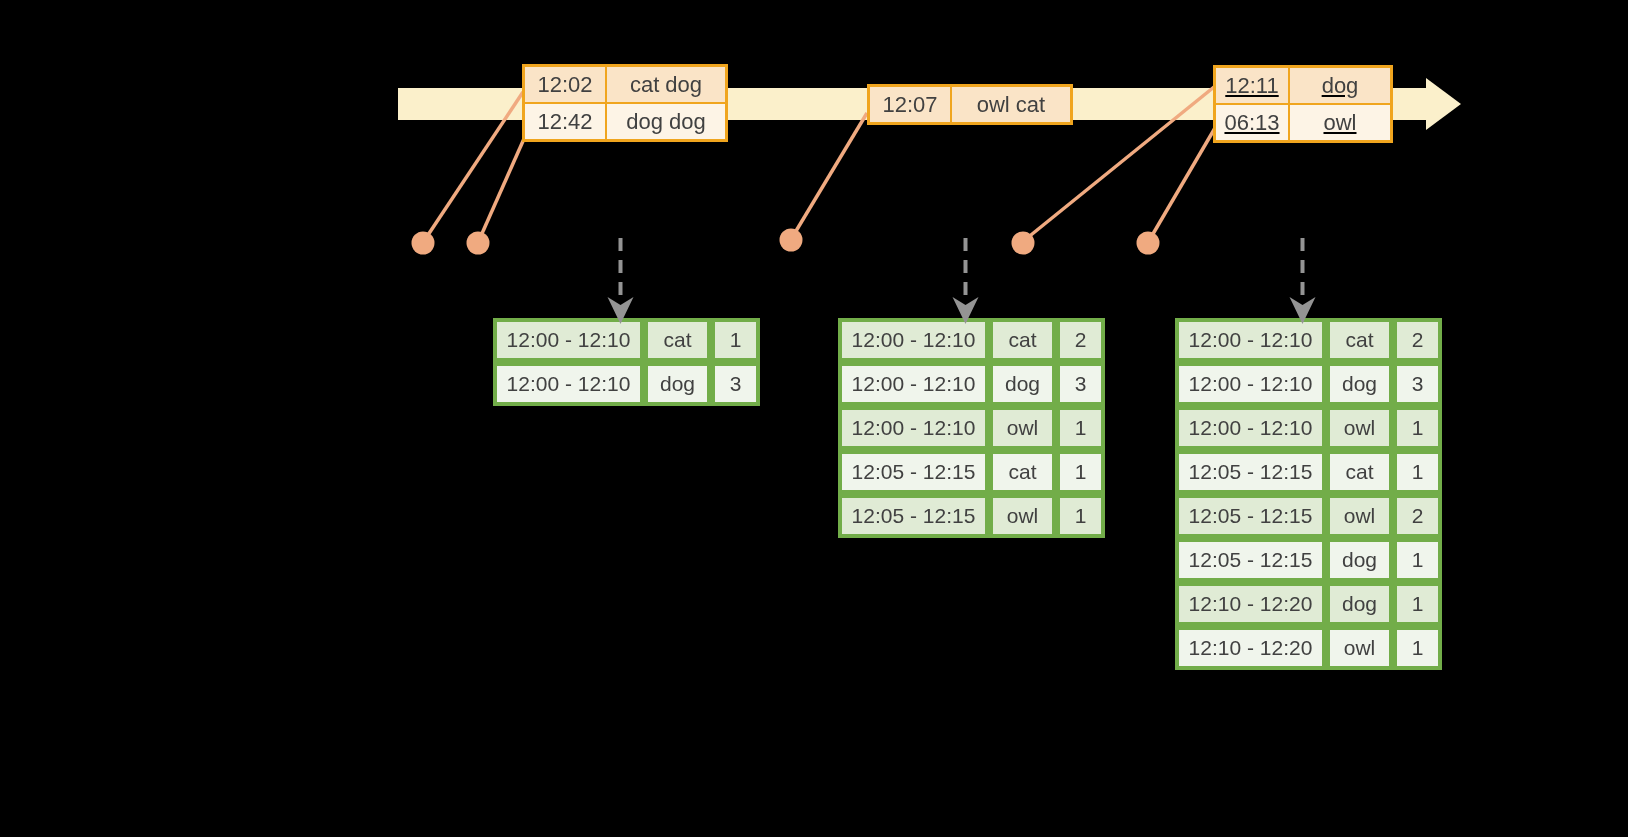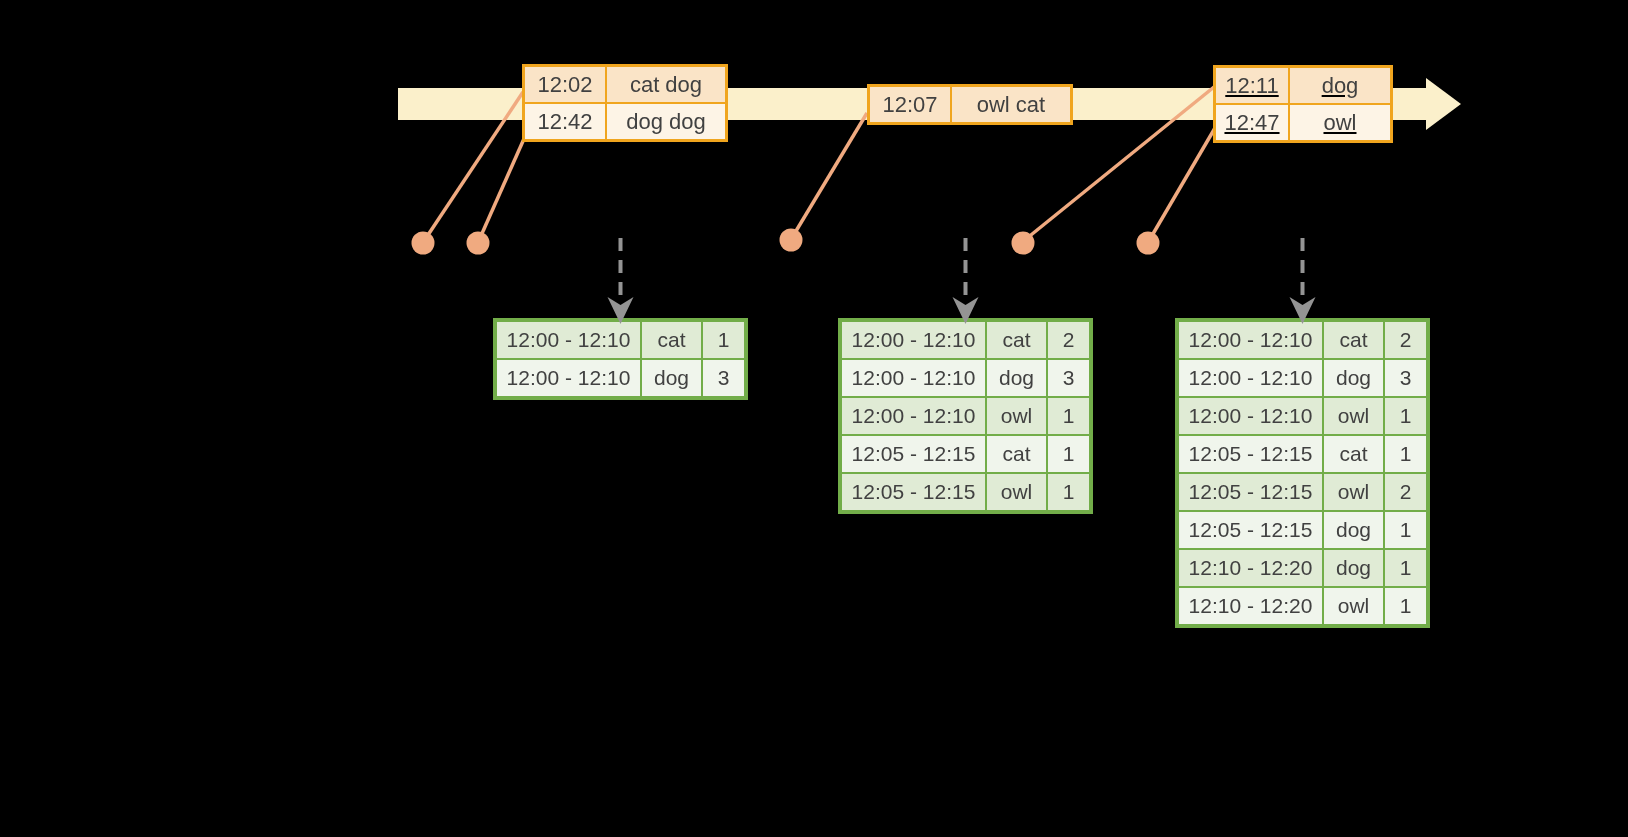--- a/index.html
+++ b/index.html
@@ -23,21 +23,21 @@
 
   .event-table{position:absolute;display:grid;gap:2px;background:var(--event-border);
                border:3px solid var(--event-border);}
   .event-table .cell{font-size:22px;}
   .event-table .cell:nth-child(4n+1),.event-table .cell:nth-child(4n+2){background:var(--event-row-dark);}
   .event-table .cell:nth-child(4n+3),.event-table .cell:nth-child(4n){background:var(--event-row-light);}
   #etableA{left:522px;top:64px;grid-template-columns:80px 118px;grid-auto-rows:35px;}
   #etableB{left:867px;top:84px;grid-template-columns:80px 118px;grid-auto-rows:35px;}
   #etableC{left:1213px;top:65px;grid-template-columns:72px 100px;grid-auto-rows:35px;text-decoration:underline;}
 
-  .result-table{position:absolute;display:grid;gap:2px;background:var(--result-border);
+  .result-table{position:absolute;display:grid;gap:8px;background:var(--result-border);
                 border:4px solid var(--result-border);}
   .result-table .cell{font-size:21px;}
   .result-table .cell:nth-child(6n+1),.result-table .cell:nth-child(6n+2),
   .result-table .cell:nth-child(6n+3){background:var(--result-row-dark);}
   .result-table .cell:nth-child(6n+4),.result-table .cell:nth-child(6n+5),
   .result-table .cell:nth-child(6n){background:var(--result-row-light);}
   #rtable1{left:493px;top:318px;grid-template-columns:143px 59px 41px;grid-auto-rows:36px;}
   #rtable2{left:838px;top:318px;grid-template-columns:143px 59px 41px;grid-auto-rows:36px;}
   #rtable3{left:1175px;top:318px;grid-template-columns:143px 59px 41px;grid-auto-rows:36px;}
 </style>
@@ -71,21 +71,21 @@
     </div>
 
   <div id="etableB" class="event-table">
       <div class="cell">12:07</div>
       <div class="cell">owl cat</div>
     </div>
 
   <div id="etableC" class="event-table">
       <div class="cell">12:11</div>
       <div class="cell">dog</div>
-      <div class="cell">12:47</div>
+      <div class="cell">06:13</div>
       <div class="cell">owl</div>
     </div>
 
   <div id="rtable1" class="result-table">
       <div class="cell">12:00 - 12:10</div>
       <div class="cell">cat</div>
       <div class="cell">1</div>
       <div class="cell">12:00 - 12:10</div>
       <div class="cell">dog</div>
       <div class="cell">3</div>

